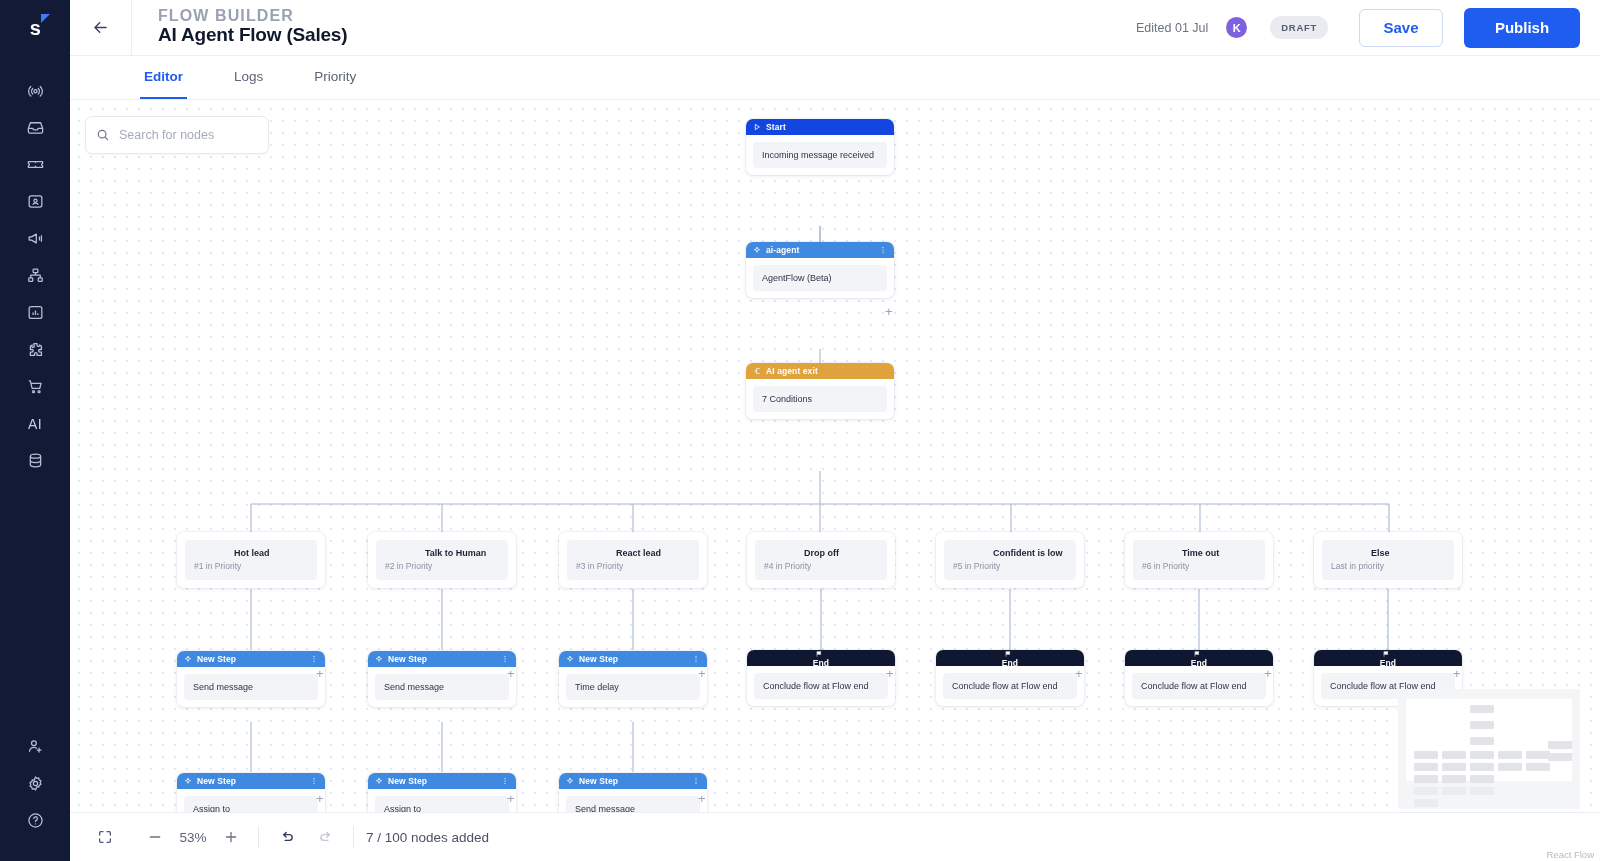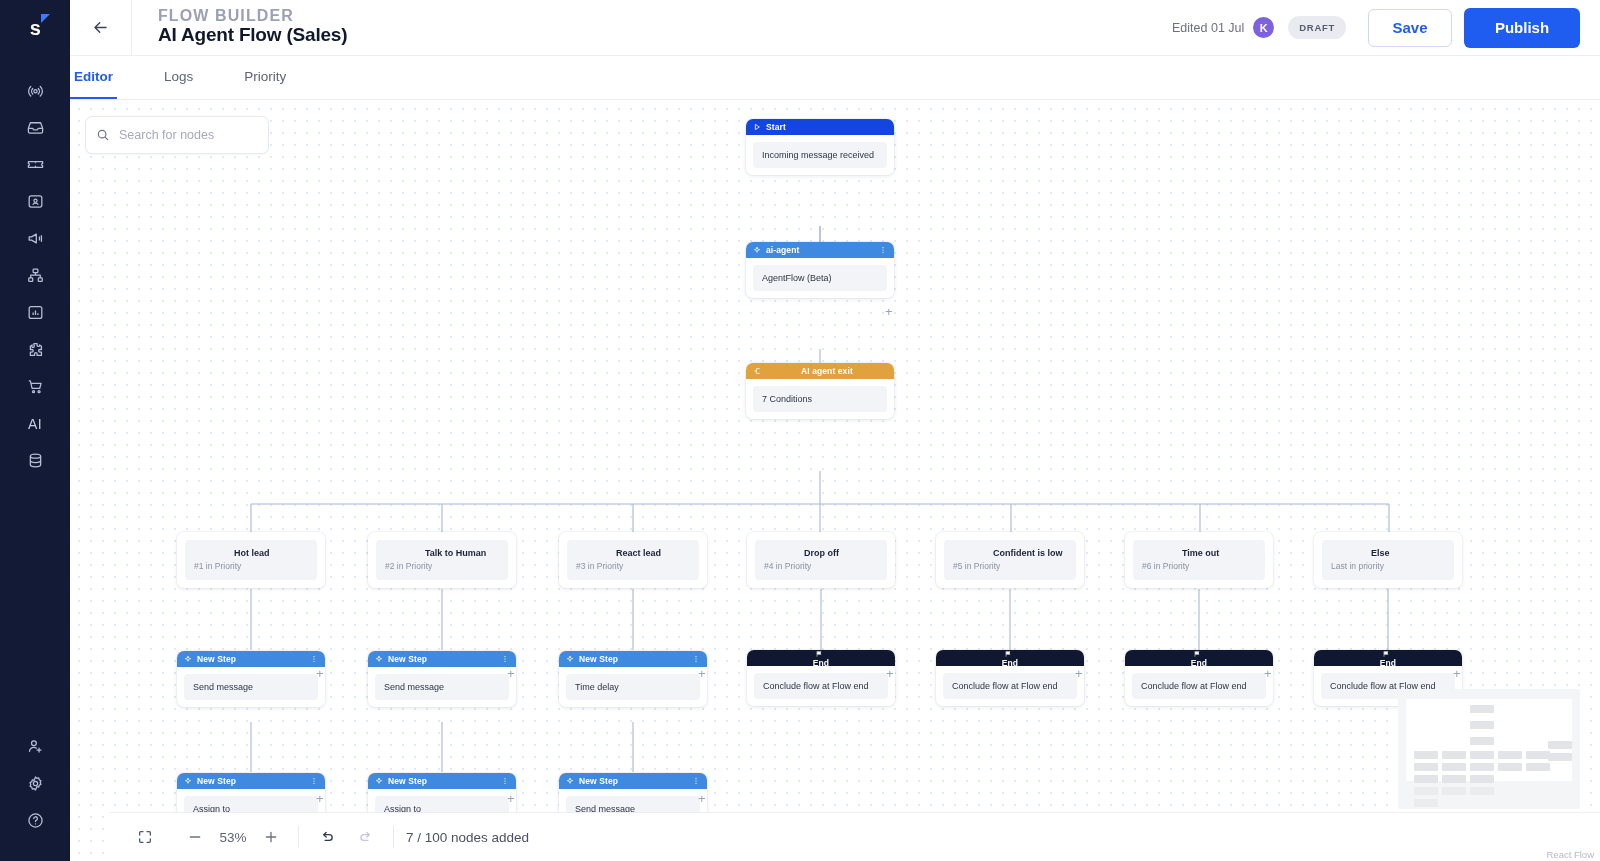--- a/index.html
+++ b/index.html
@@ -53,21 +53,21 @@
   .back-btn {
     width: 62px; height: 56px; display: flex; align-items: center;
     justify-content: center; cursor: pointer; border-right: 1px solid #eceef3;
   }
   .titlewrap { padding-left: 26px; display: flex; flex-direction: column; justify-content: center; }
   .eyebrow {
     font-size: 16px; letter-spacing: 1.1px; color: #9aa1b4;
     font-weight: 700; text-transform: uppercase; line-height: 14px;
   }
   .page-title { font-size: 19px; font-weight: 700; color: #10182b; line-height: 24px; letter-spacing: -.2px; }
-  .top-right { margin-left: auto; display: flex; align-items: center; gap: 0; padding-right: 20px; }
+  .top-right { margin-left: auto; display: flex; align-items: center; gap: 9px; padding-right: 20px; }
   .edited { font-size: 12.5px; color: #6b7280; margin-right: 9px; }
   .avatar {
     width: 21px; height: 21px; border-radius: 50%; background: #7f61e0;
     color: #fff; font-size: 11px; font-weight: 700; display: flex;
     align-items: center; justify-content: center; margin-right: 14px;
   }
   .badge-draft {
     background: #e9ebf0; color: #555c6e; font-size: 9.5px; font-weight: 700;
     letter-spacing: .7px; border-radius: 13px; padding: 6px 11px; margin-right: 22px;
   }
@@ -75,21 +75,21 @@
     width: 84px; height: 38px; border: 1px solid #cfd8f5; border-radius: 6px;
     color: #1f5df0; font-size: 15px; font-weight: 700; background: #fff;
     display: flex; align-items: center; justify-content: center; cursor: pointer; margin-right: 12px;
   }
   .btn-publish {
     width: 116px; height: 40px; border-radius: 6px; background: #1f5df0;
     color: #fff; font-size: 15px; font-weight: 700;
     display: flex; align-items: center; justify-content: center; cursor: pointer;
   }
 
-  .tabs { height: 44px; display: flex; align-items: flex-end; border-bottom: 1px solid #eceef3; flex: 0 0 44px; background: #fff; }
+  .tabs { height: 44px; display: flex; align-items: flex-end; border-bottom: 1px solid #eceef3; padding-left: 70px; flex: 0 0 44px; background: #fff; }
   .tab {
     font-size: 13.5px; color: #5d6478; padding: 0 4px 13px 4px;
     margin-right: 43px; cursor: pointer; border-bottom: 2.5px solid transparent;
   }
   .tab.active { color: #1f5df0; font-weight: 700; border-bottom-color: #1f5df0; }
 
   
   .canvas {
     position: relative; flex: 1; overflow: hidden;
     background-color: #ffffff;
@@ -124,21 +124,21 @@
   .node-head .hico { display: flex; align-items: center; margin-right: 5px; }
   .node-head .dots { margin-left: auto; cursor: pointer; display: flex; }
   .node-body { padding: 7px; }
   .node-field {
     background: #f2f4f7; border-radius: 4px; height: 26px;
     display: flex; align-items: center; padding: 0 9px;
     font-size: 9px; color: #2e3445;
   }
   .h-start { background: #1345e0; }
   .h-agent { background: #3f8ae0; }
-  .h-exit  { background: #e0a23c; gap: 35px; }
+  .h-exit  { background: #e0a23c; }
   .h-step  { background: #3f8ae0; }
   .h-end   { background: #101731; flex-direction: column; }
 
   
   .cond {
     position: absolute; background: #fff; border-radius: 7px; z-index: 3;
     box-shadow: 0 1px 4px rgba(18,26,54,.09), 0 0 0 1px rgba(18,26,54,.03);
     padding: 8px;
   }
   .cond-inner { background: #f2f4f7; border-radius: 4px; padding: 7px 9px; height: 40px; }
@@ -147,21 +147,21 @@
 
   .plus-mark {
     position: absolute; z-index: 4; color: #9aa3bb; font-size: 13px;
     line-height: 10px; cursor: pointer; user-select: none;
   }
 
   
   .bottombar {
     position: absolute; left: 0; right: 0; bottom: 0; height: 49px;
     background: #fff; border-top: 1px solid #edeff4; display: flex;
-    align-items: center; padding-left: 20px; z-index: 8; margin-left: 40px;
+    align-items: center; padding-left: 20px; z-index: 8;
   }
   .bb-btn {
     width: 30px; height: 30px; display: flex; align-items: center;
     justify-content: center; cursor: pointer; color: #3c4considering;
   }
   .zoom-val { font-size: 13.5px; color: #5d6478; width: 46px; text-align: center; }
   .bb-sep { width: 1px; height: 22px; background: #e6e9f0; margin: 0 12px; }
   .nodecount { font-size: 13.5px; color: #4a5165; margin-left: 18px; }
 
   

